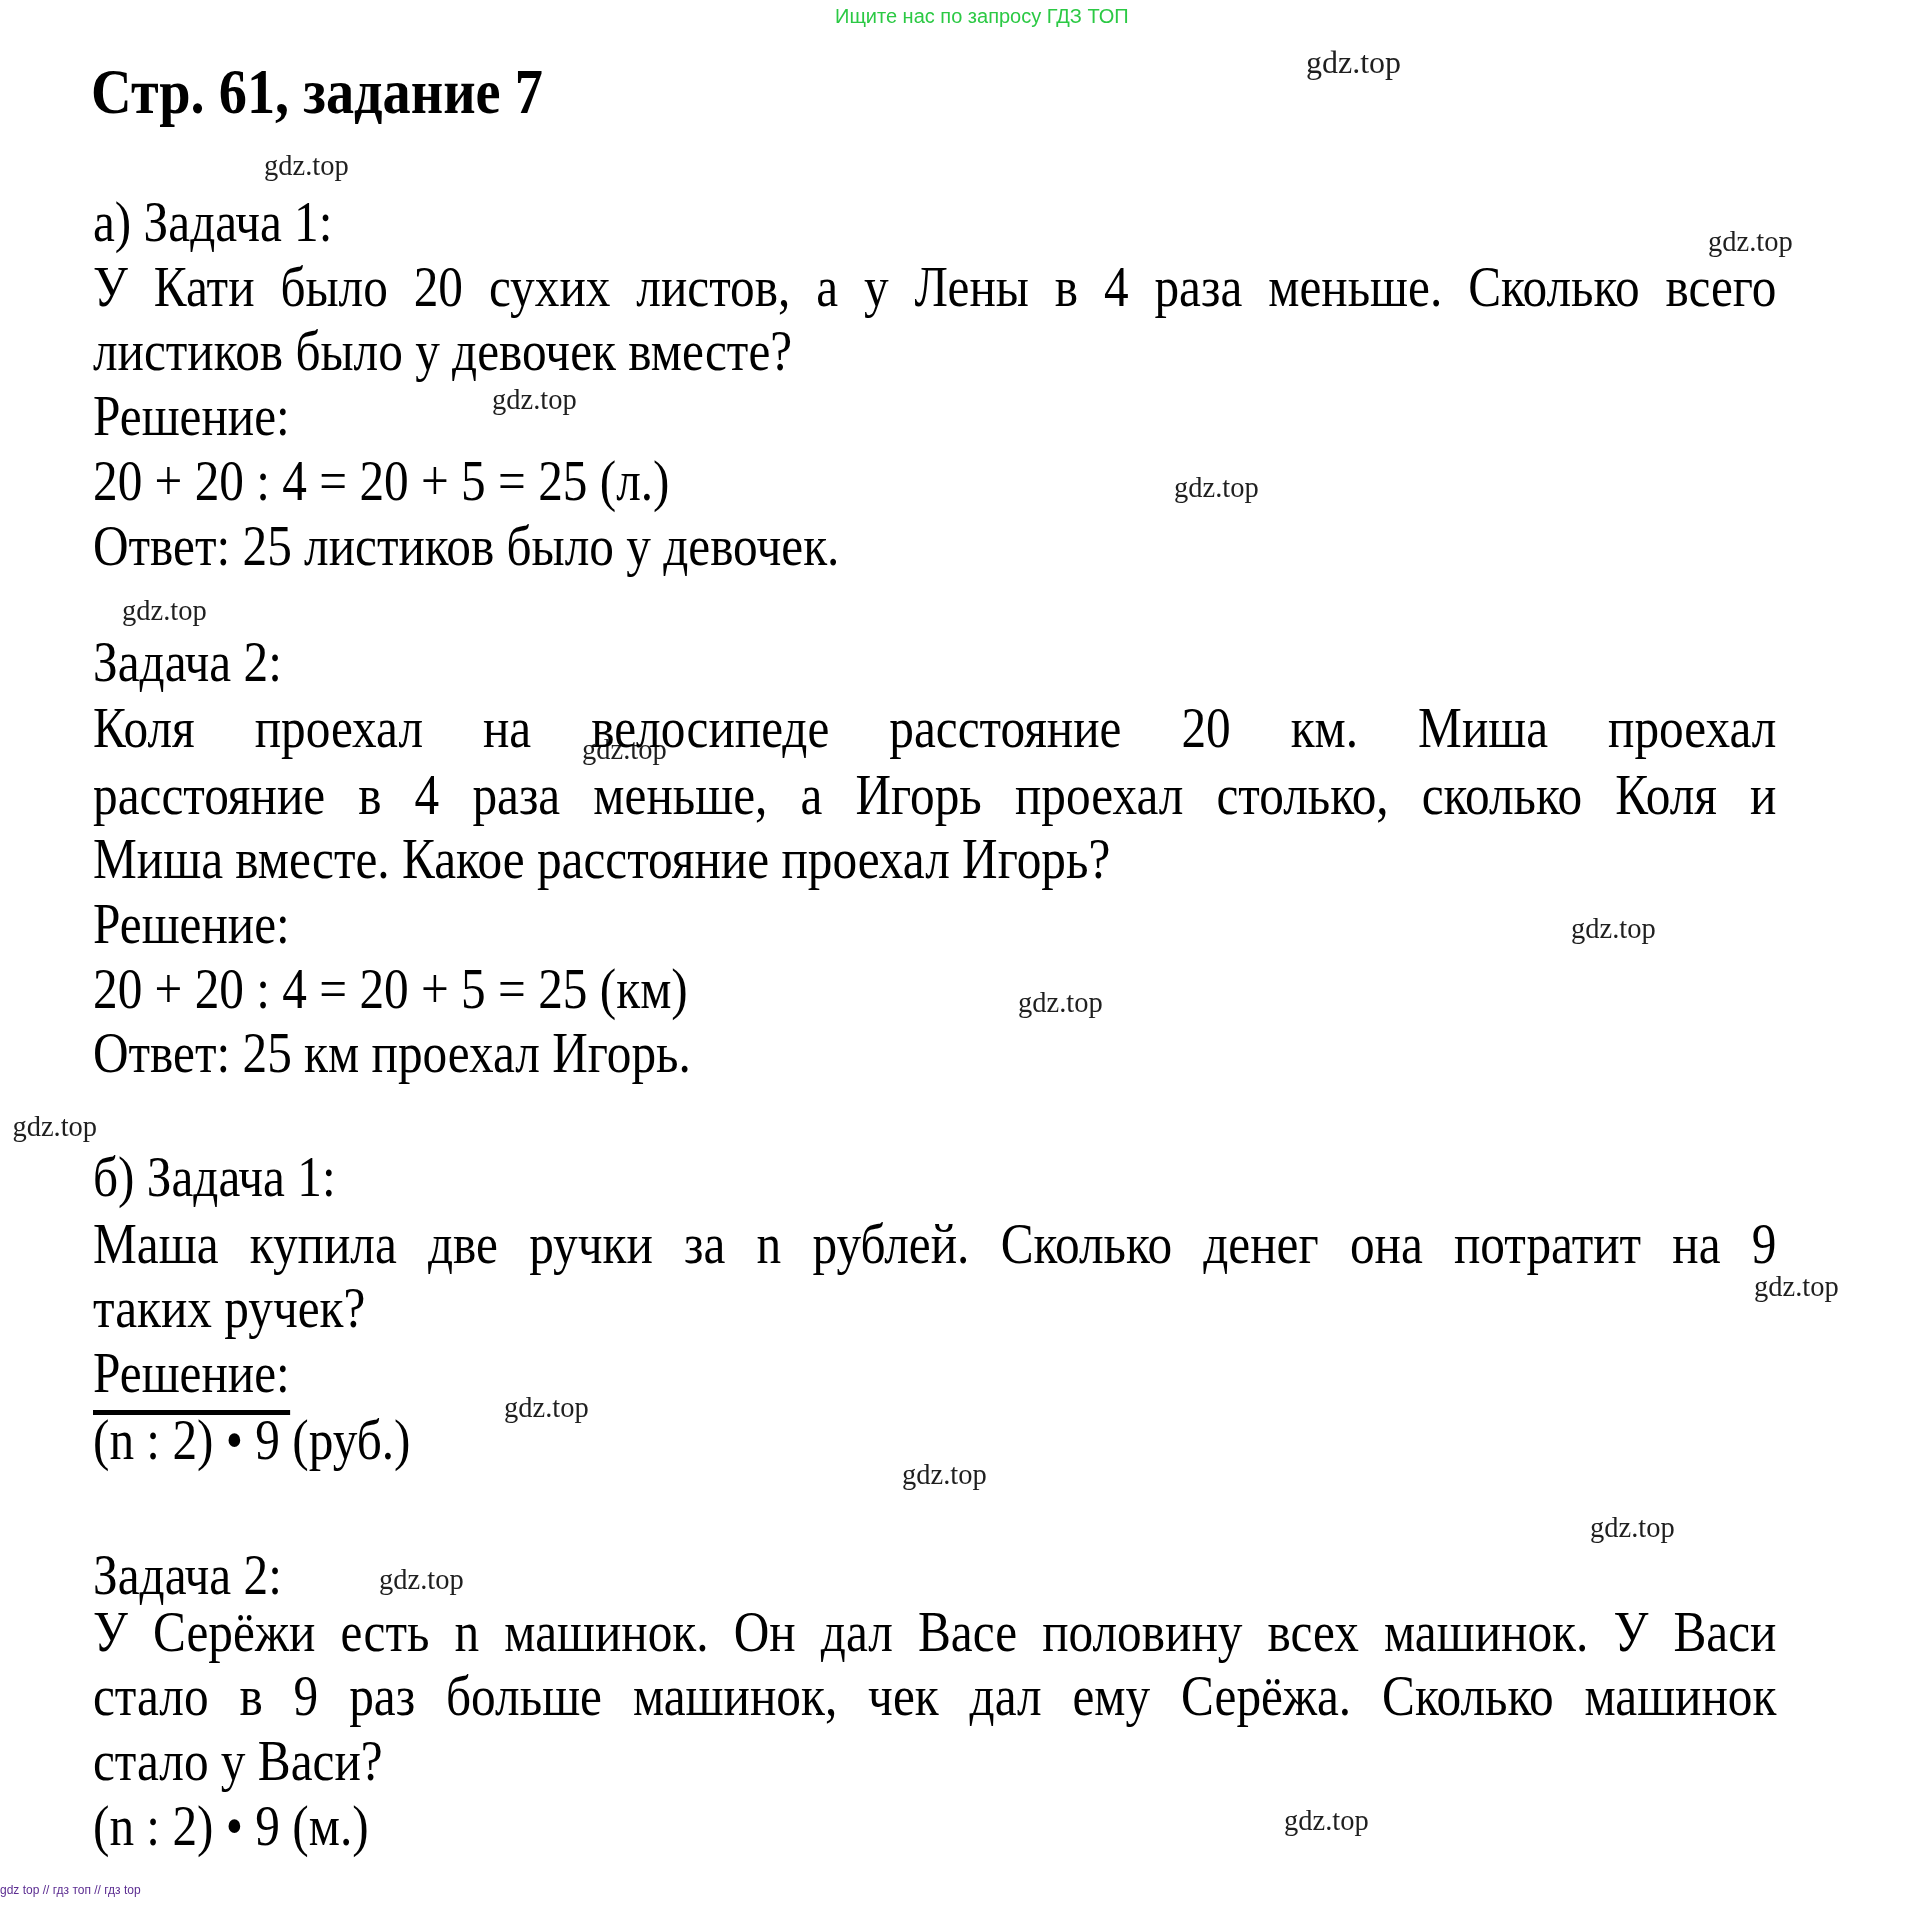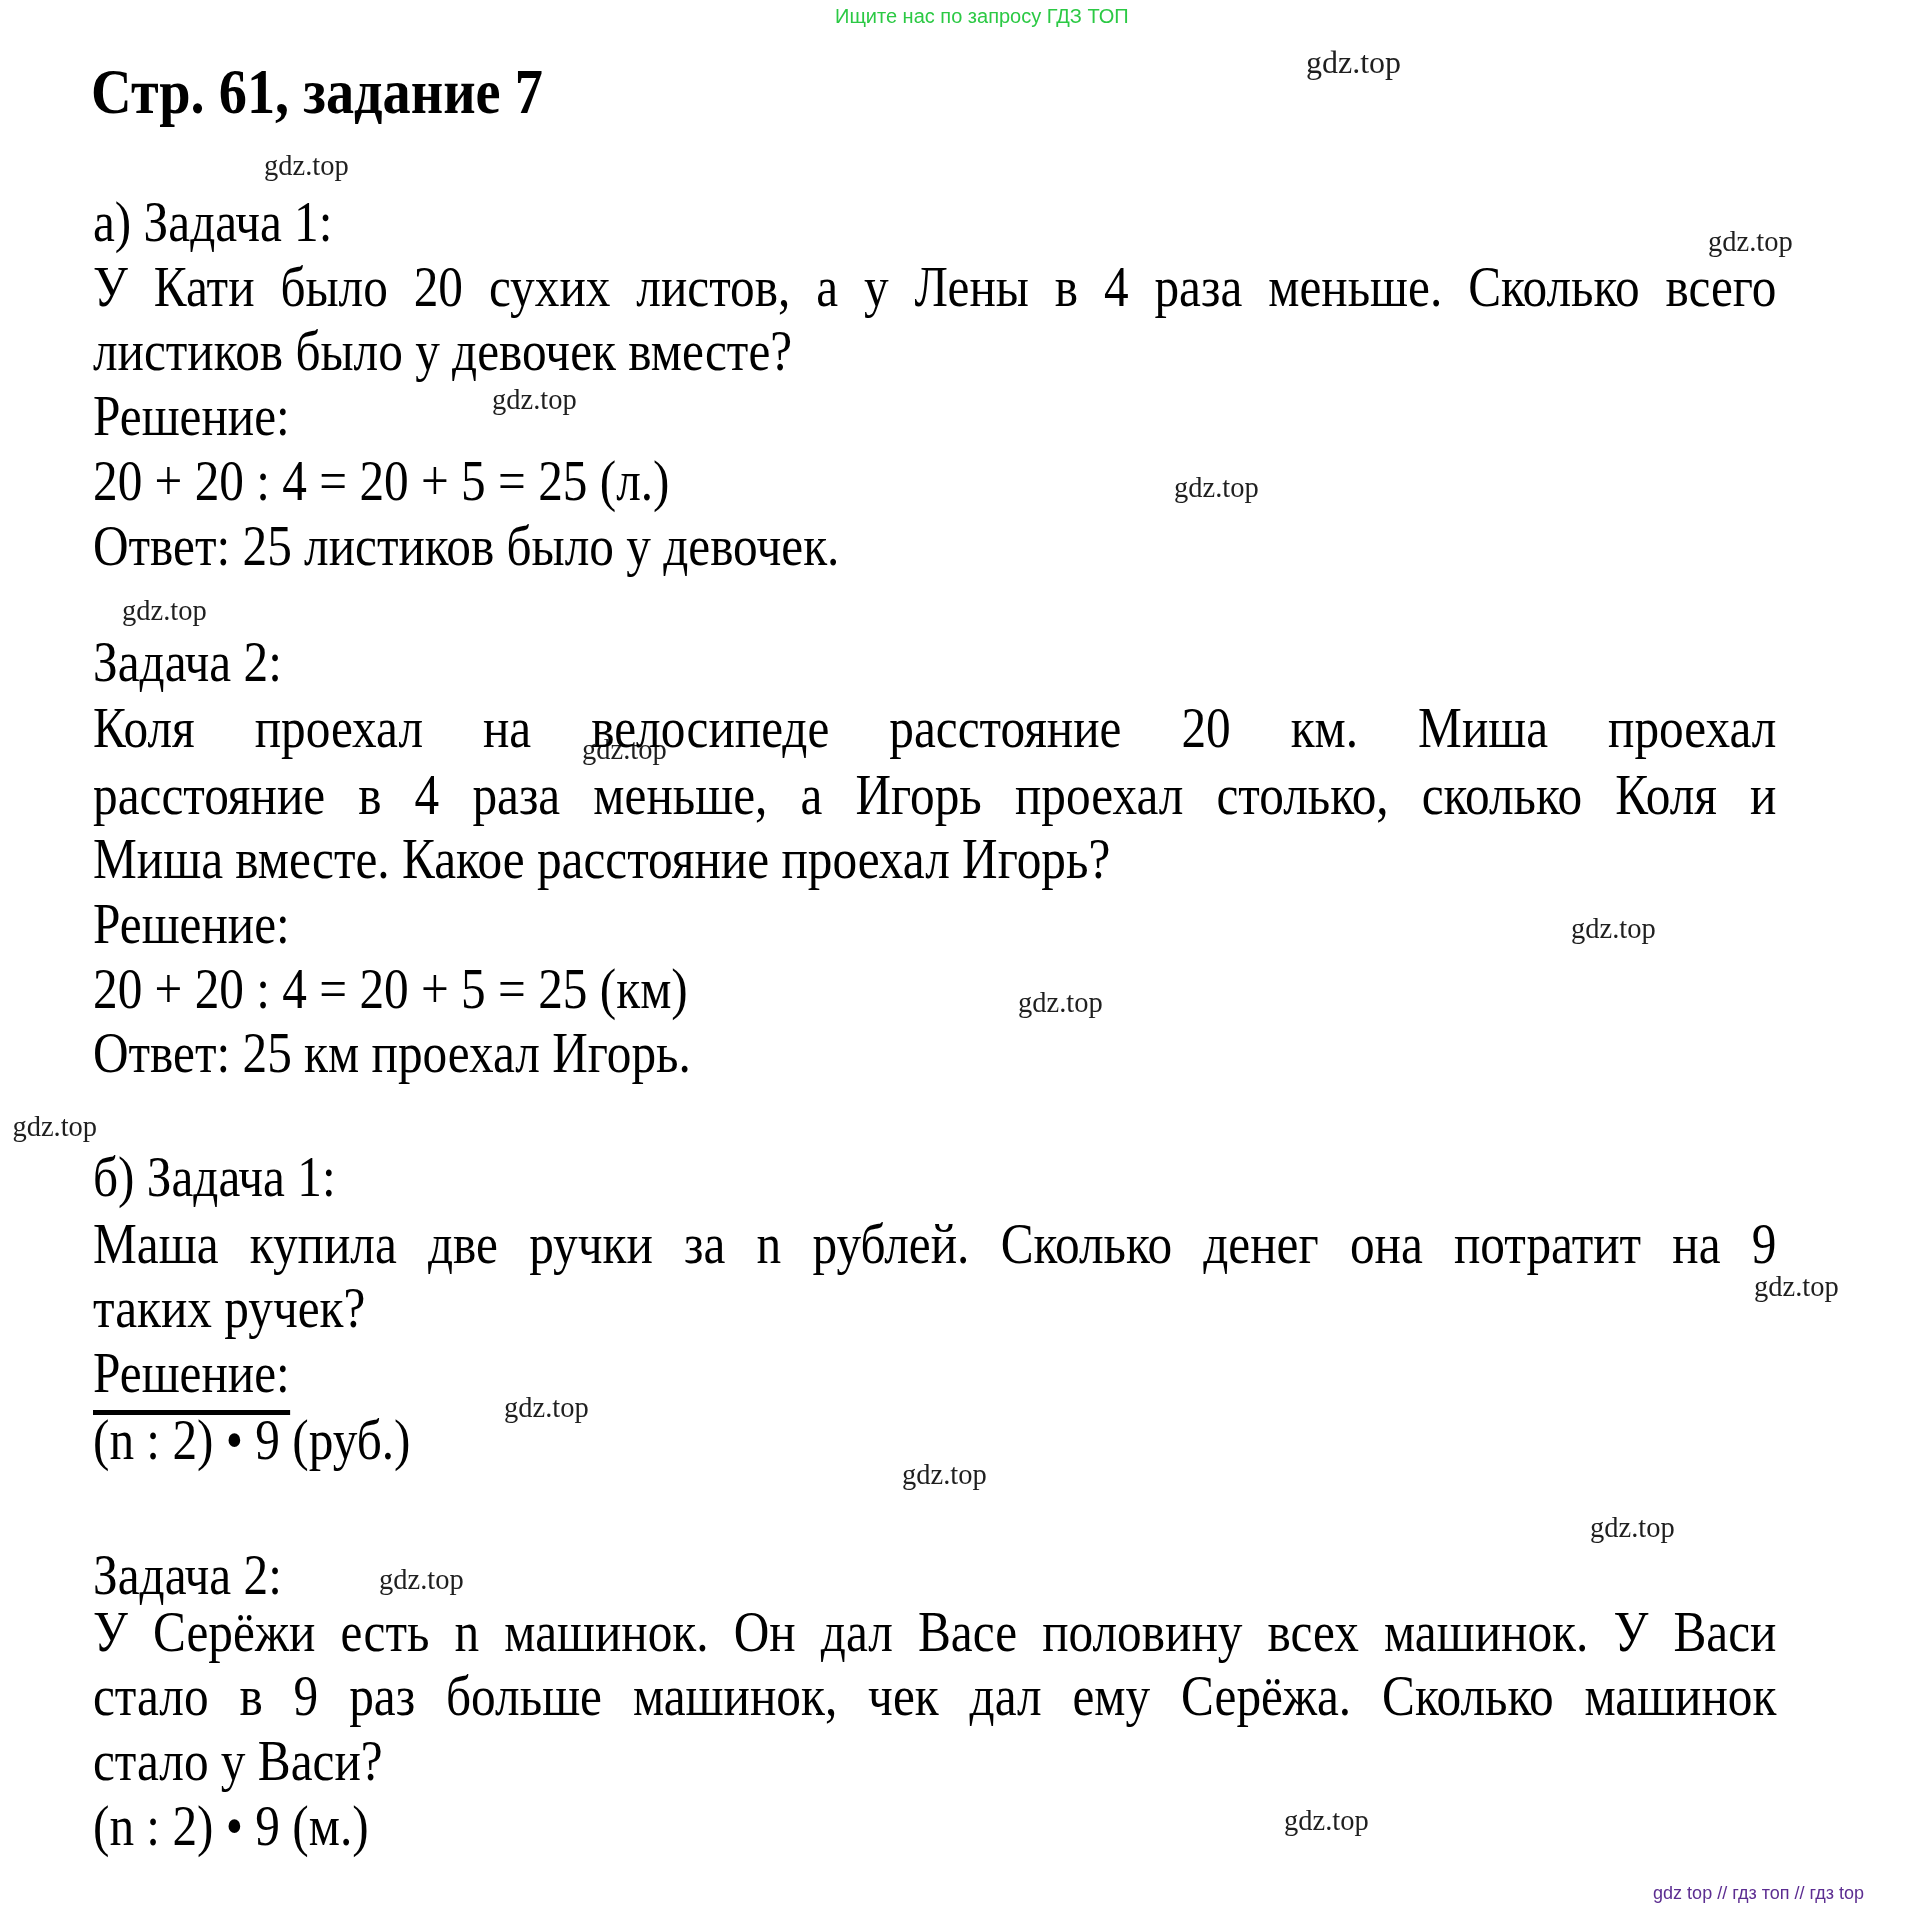--- a/index.html
+++ b/index.html
@@ -46,23 +46,23 @@
   .wm {
     position:absolute;
     font-family:Liberation Serif, serif;
     font-size:28.5px; line-height:32px;
     color:#1f1f1f;
     white-space:nowrap;
   }
   
   .footer {
     position:absolute; left:0; top:1883px; width:100%;
-    text-align:right;
+    text-align:left;
     font-family:"Liberation Sans", sans-serif;
-    font-size:18px;
+    font-size:12px;
     color:#5c2d91;
   }
 </style>
 </head>
 <body>
 
 <div class="page">
 
   <div class="banner">Ищите нас по запросу ГДЗ ТОП</div>
 

